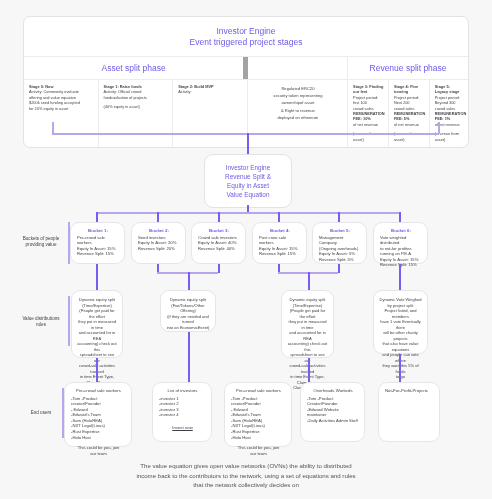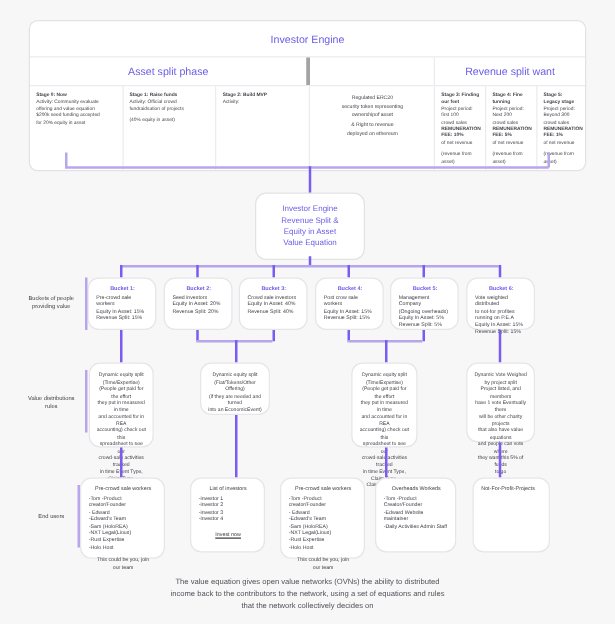--- a/index.html
+++ b/index.html
@@ -21,21 +21,21 @@
   }
   .tt-title{
     text-align:center;color:#6c5ce7;font-size:8.5px;line-height:11px;
     padding:9px 4px 8px 4px;border-bottom:1px solid #ececf0;
   }
   .tt-phases{display:flex;border-bottom:1px solid #ececf0;}
   .tt-phase{
     color:#6c5ce7;font-size:8.5px;text-align:center;padding:6px 2px;
     box-sizing:border-box;
   }
-  .tt-phase.asset{width:50.5%;border-right:3px solid #a3a3a3;}
+  .tt-phase.asset{width:50.5%;border-right:5px solid #a3a3a3;}
   .tt-phase.mid{width:22.5%;border-right:1px solid #ececf0;}
   .tt-phase.rev{width:27%;}
   .tt-cols{display:flex;min-height:56px;}
   .tt-col{
     box-sizing:border-box;padding:4px 4px 5px 5px;
     font-size:3.9px;line-height:5.4px;color:#44444a;
     border-right:1px solid #ececf0;
   }
   .tt-col:last-child{border-right:none;}
   .tt-col.w1{width:16.8%;}
@@ -96,26 +96,27 @@
   }
 </style>
 </head>
 <body>
 
 <div class="canvas">
 
   <div class="top-table">
     <div class="tt-title">
       <span>Investor Engine</span><br>
+      <span>Event triggered project stages</span>
     </div>
 
     <div class="tt-phases">
       <div class="tt-phase asset">Asset split phase</div>
       <div class="tt-phase mid"></div>
-      <div class="tt-phase rev">Revenue split want</div>
+      <div class="tt-phase rev">Revenue split phase</div>
     </div>
 
     <div class="tt-cols">
 
       <div class="tt-col w1">
         <span class="tt-line b">Stage 0: Now</span>
         <span class="tt-line">Activity: Community evaluate</span>
         <span class="tt-line">offering and value  equation</span>
         <span class="tt-line">$200k seed funding accepted</span>
         <span class="tt-line">for 20% equity in asset</span>

